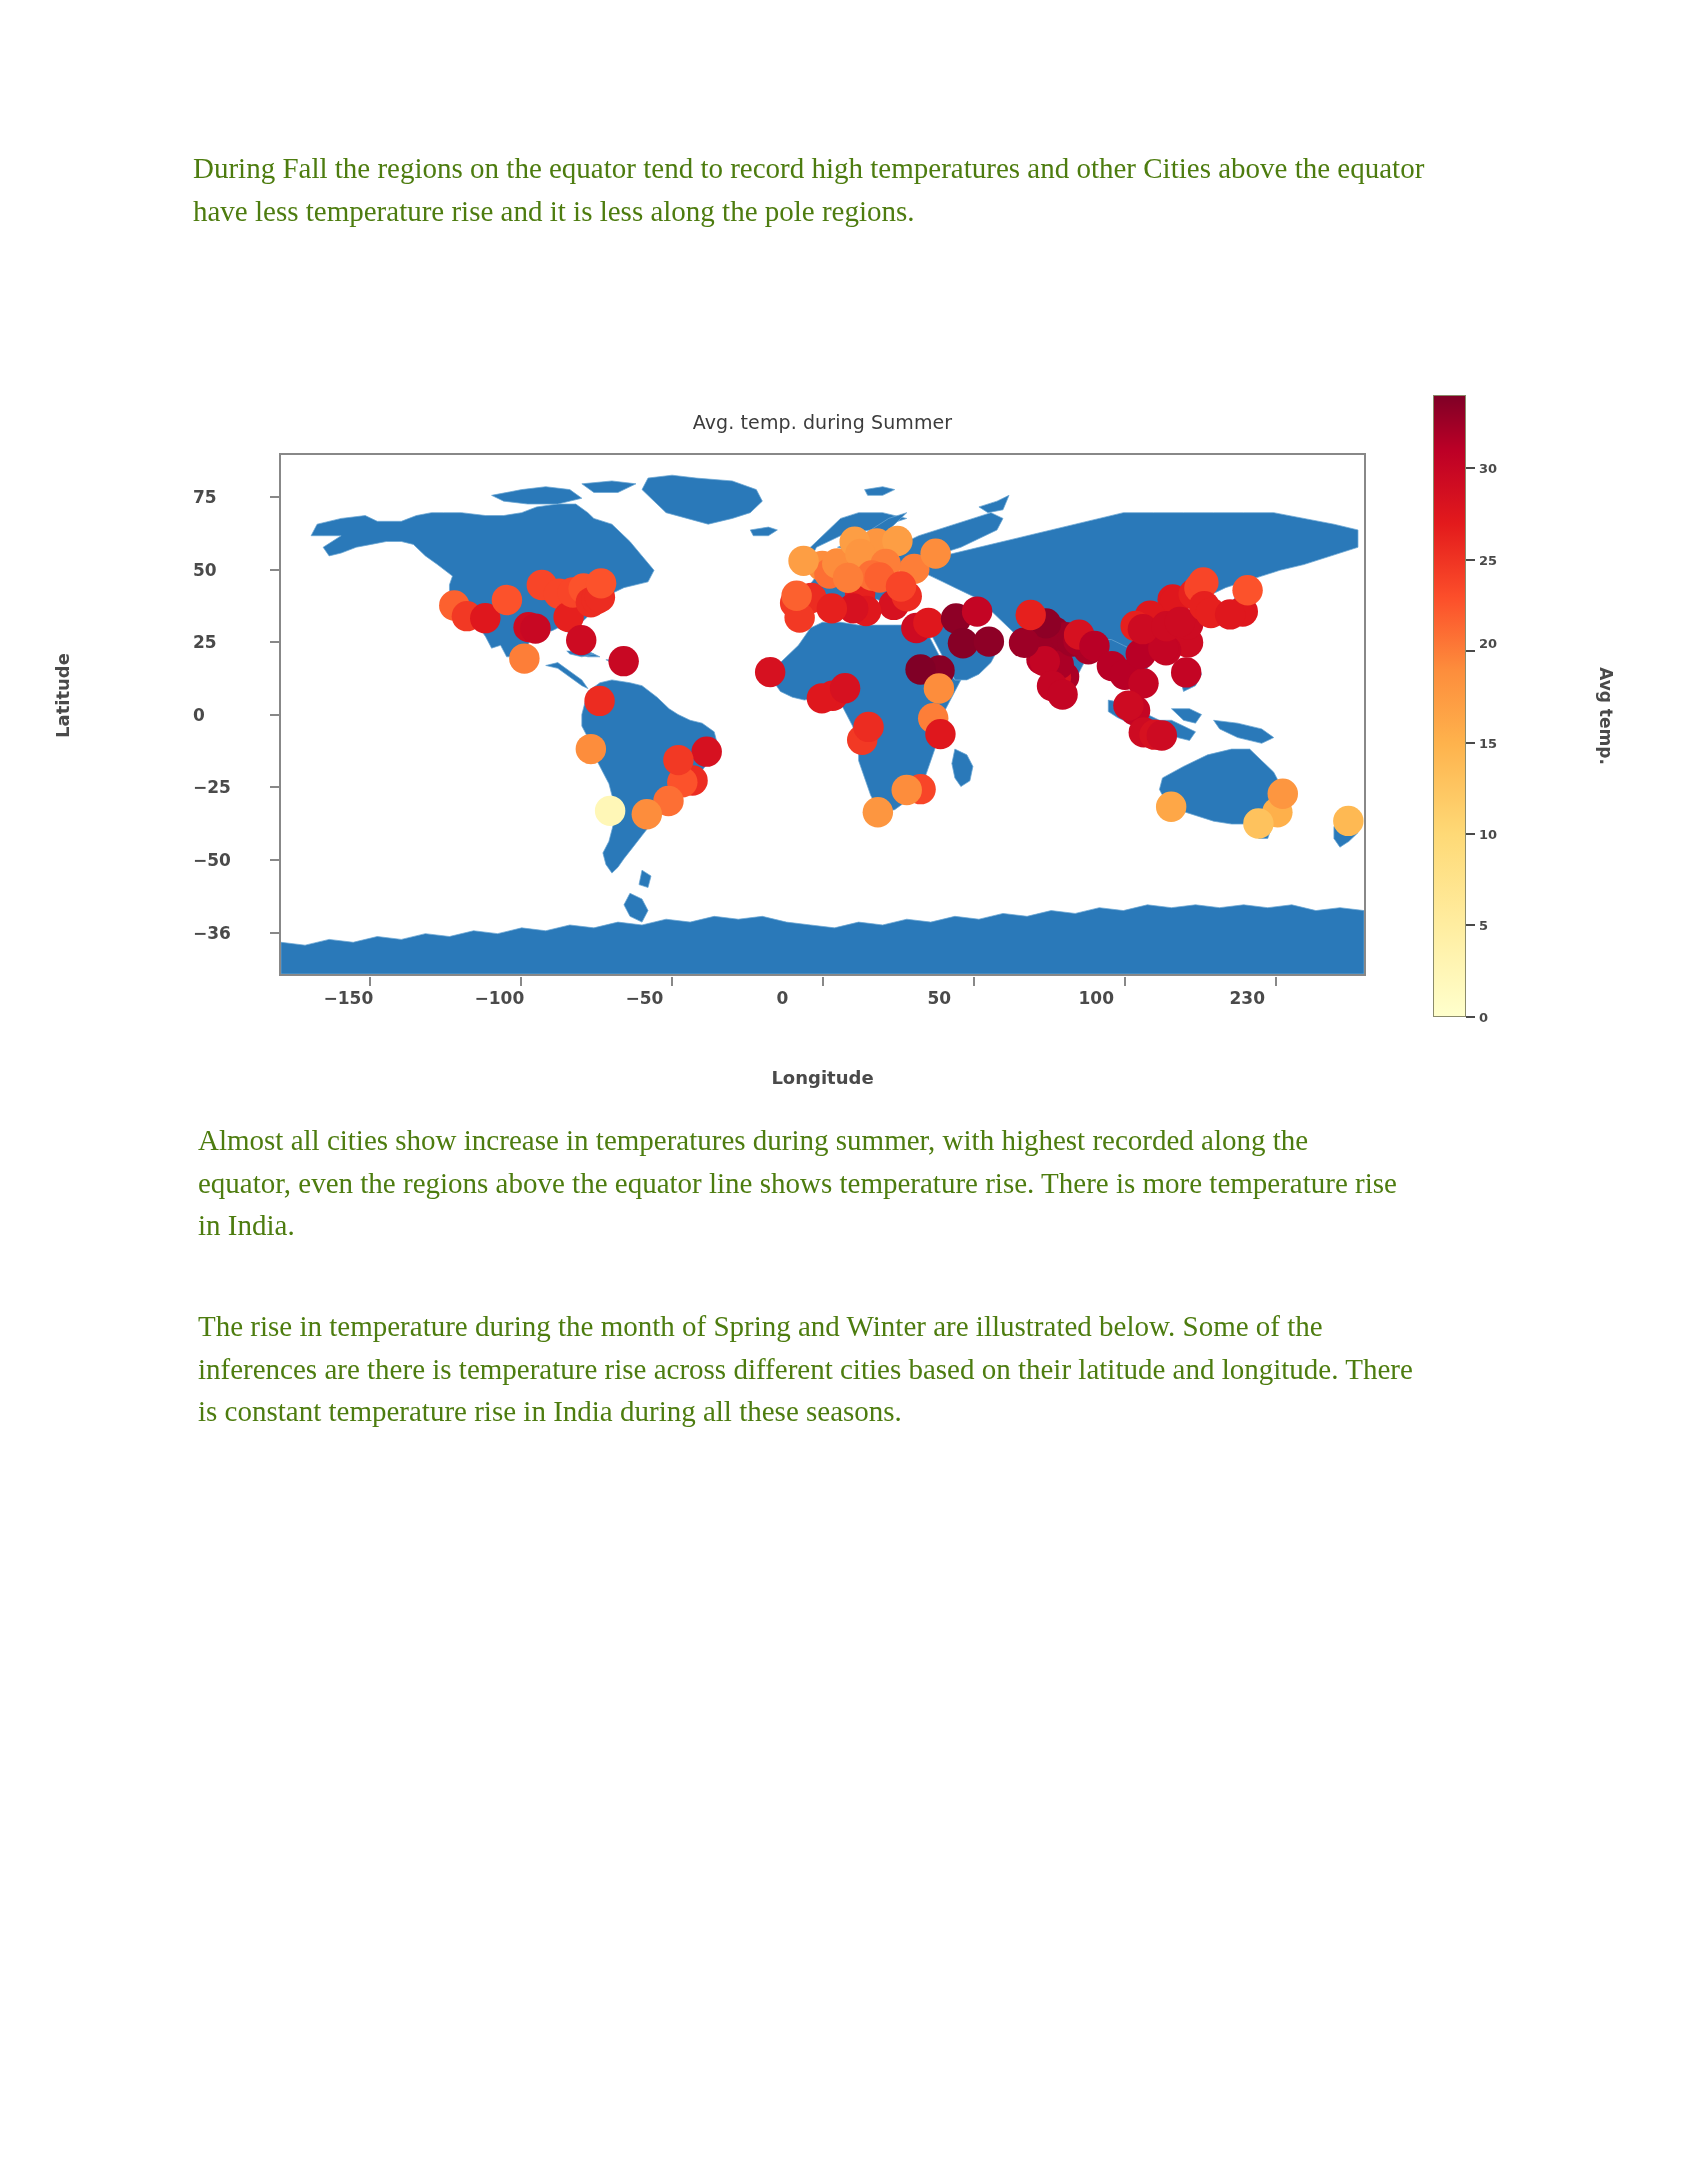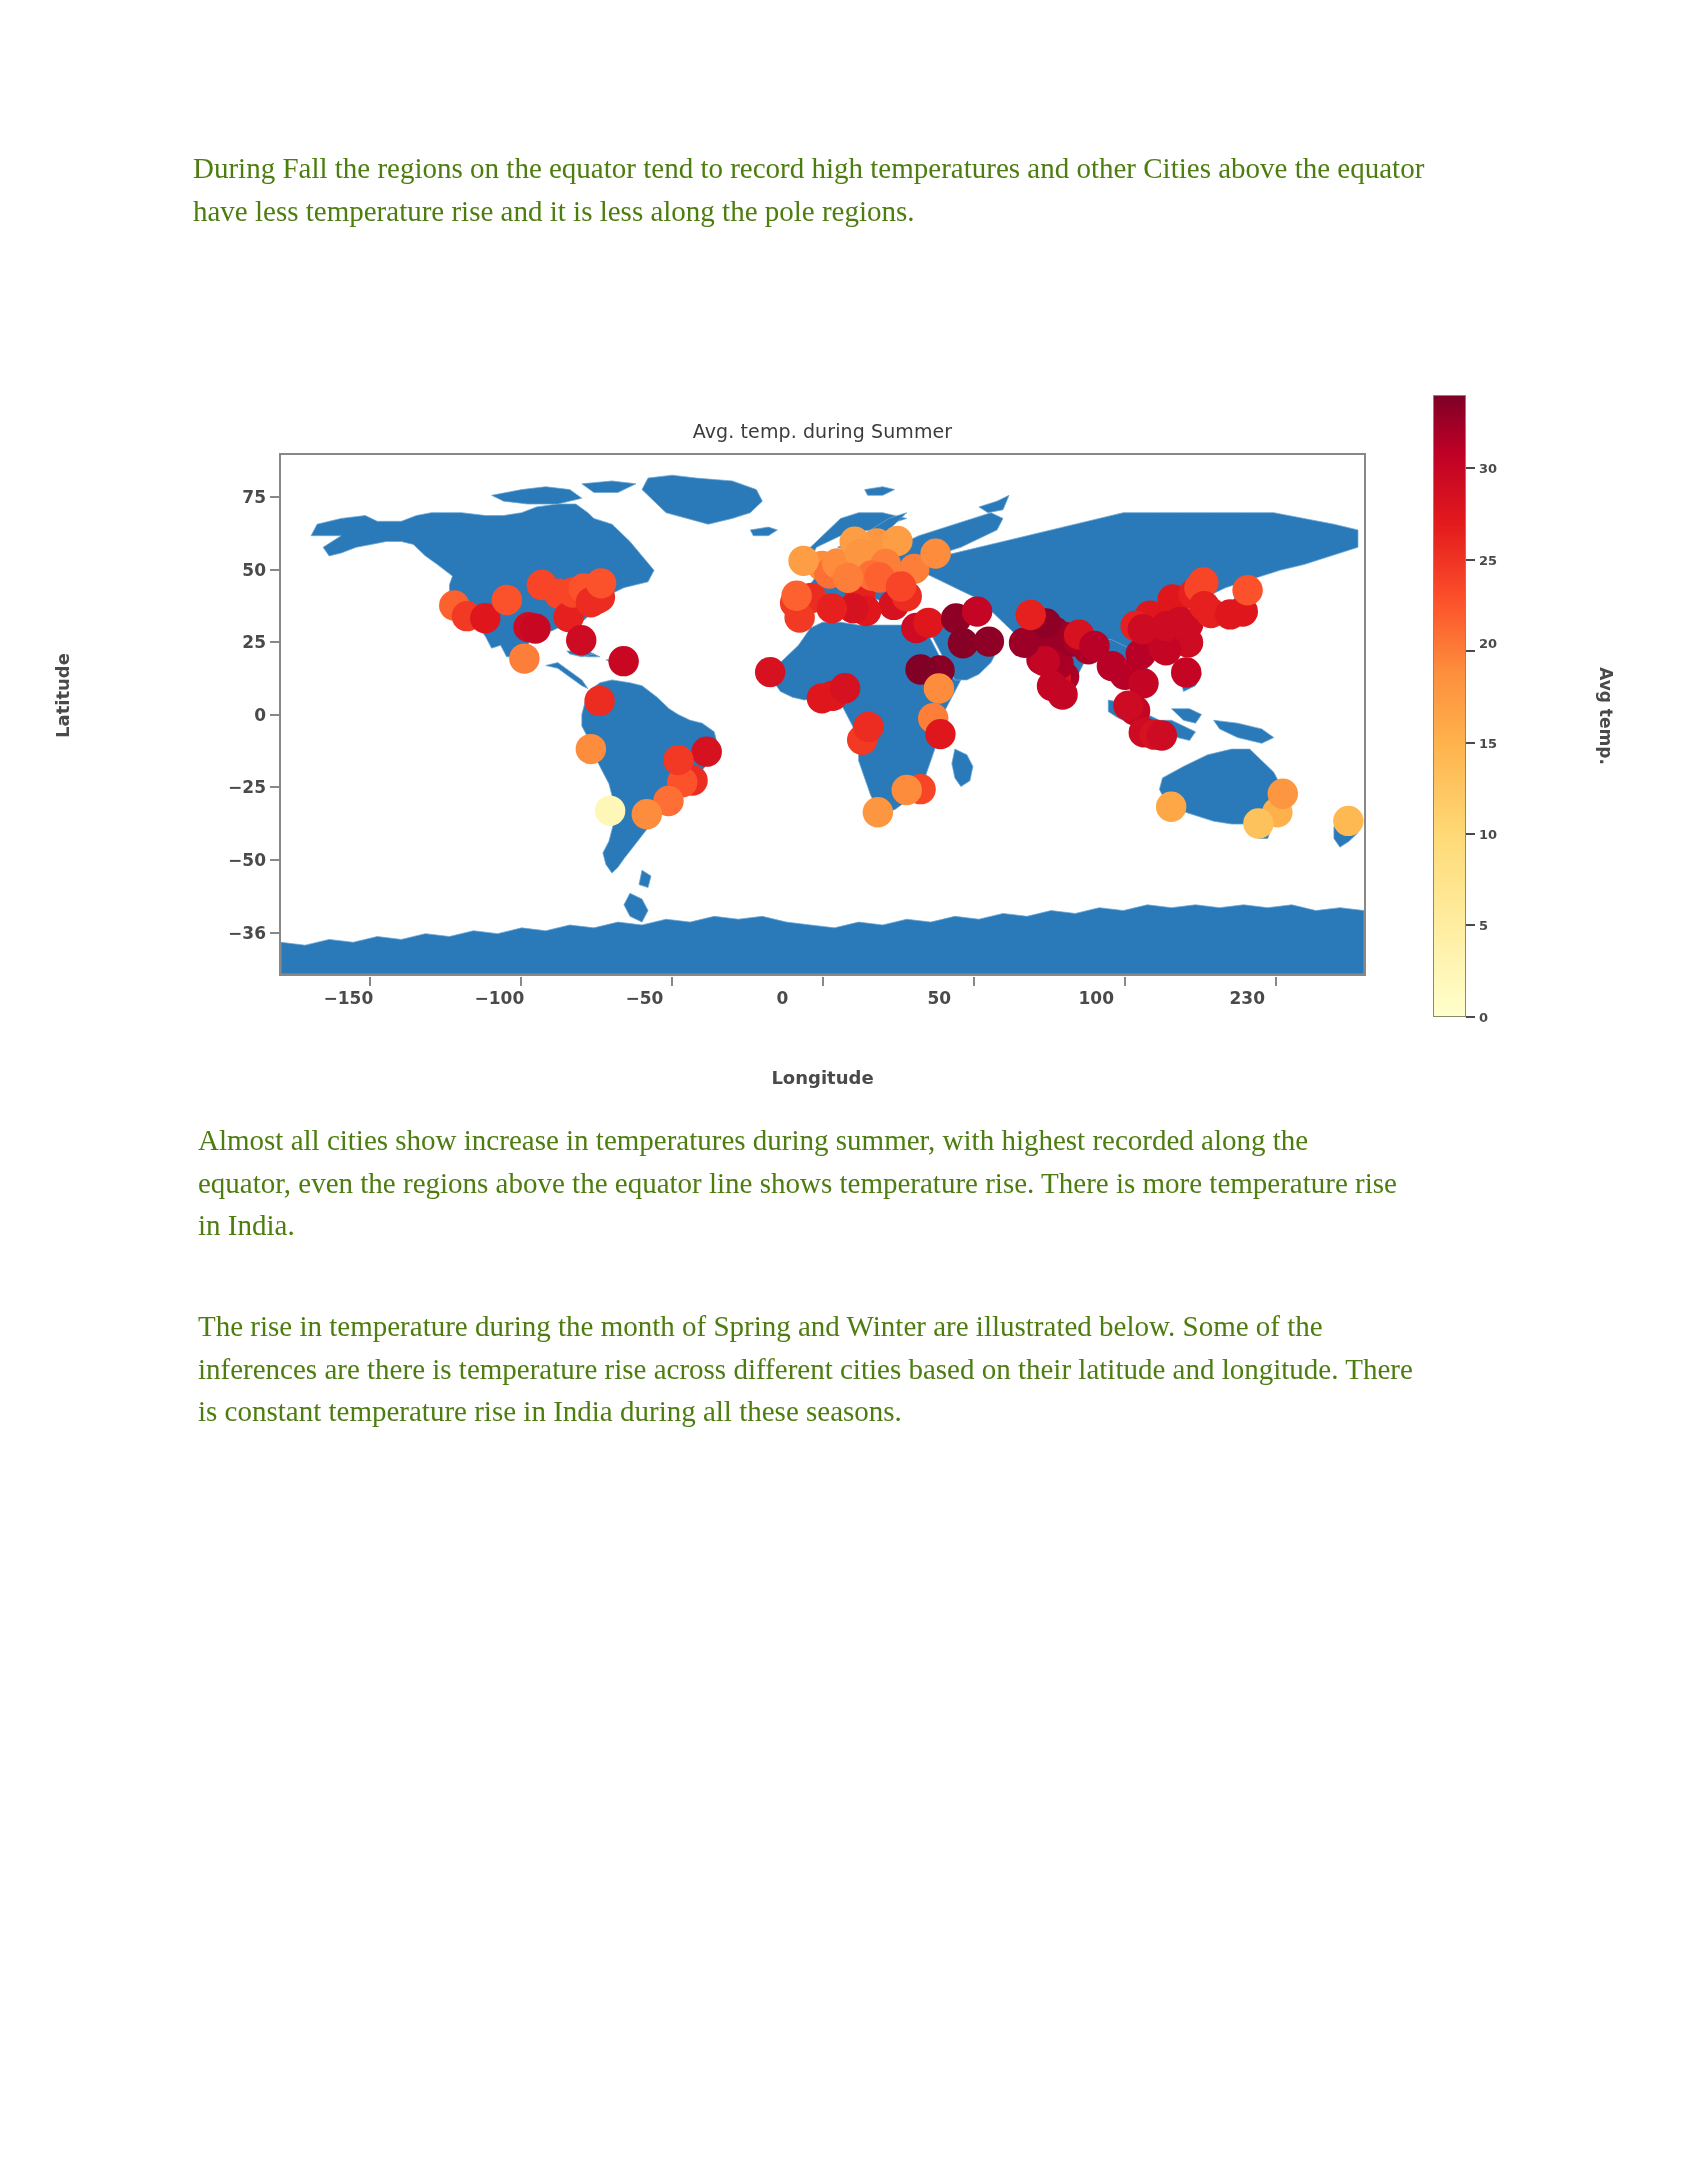--- a/index.html
+++ b/index.html
@@ -52,21 +52,21 @@
     height: 523px;     
     border: 2px solid #888888;
     background: #ffffff;
     box-sizing: border-box;
     overflow: hidden;
   }
 
   #chart-title {
     position: absolute;
     left: 279px;
-    top: 36px;
+    top: 27px;
     width: 1087px;
     text-align: center;
     font-family: "DejaVu Sans", sans-serif;
     font-size: 19px;
     color: #3c3c3c;
     letter-spacing: 0.1px;
   }
 
   
   #ylabel {
@@ -90,21 +90,21 @@
     text-align: center;
     font-family: "DejaVu Sans", sans-serif;
     font-size: 18px;
     color: #4a4a4a;
     font-weight: 600;
     margin-top: 47px;
   }
   .ytick-label {
     position: absolute;
     width: 73px;
-    text-align: right;
+    text-align: left;
     font-family: "DejaVu Sans", sans-serif;
     font-size: 17px;
     color: #4a4a4a;
     font-weight: 600;
     transform: translateY(-50%);
   }
   .ytick-mark {
     position: absolute;
     width: 9.3px;
     height: 2px;

